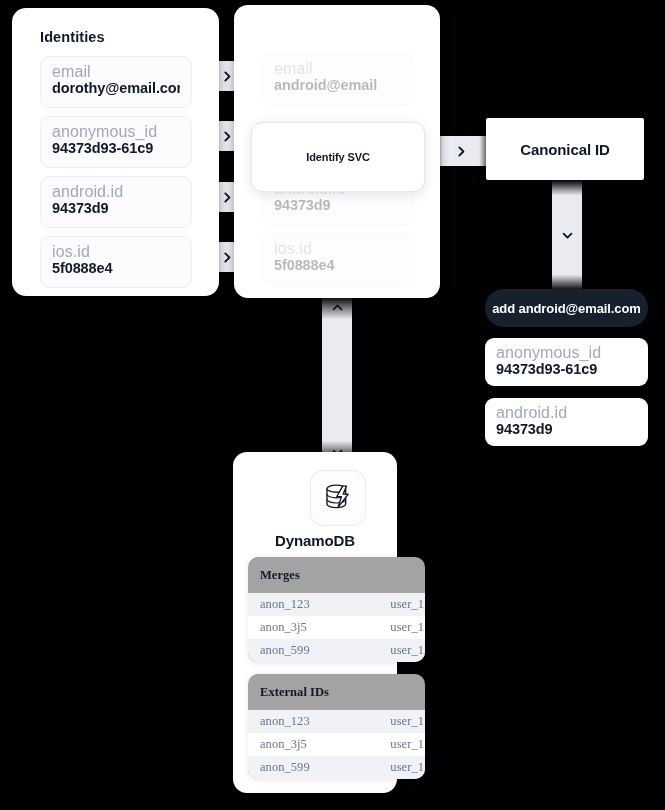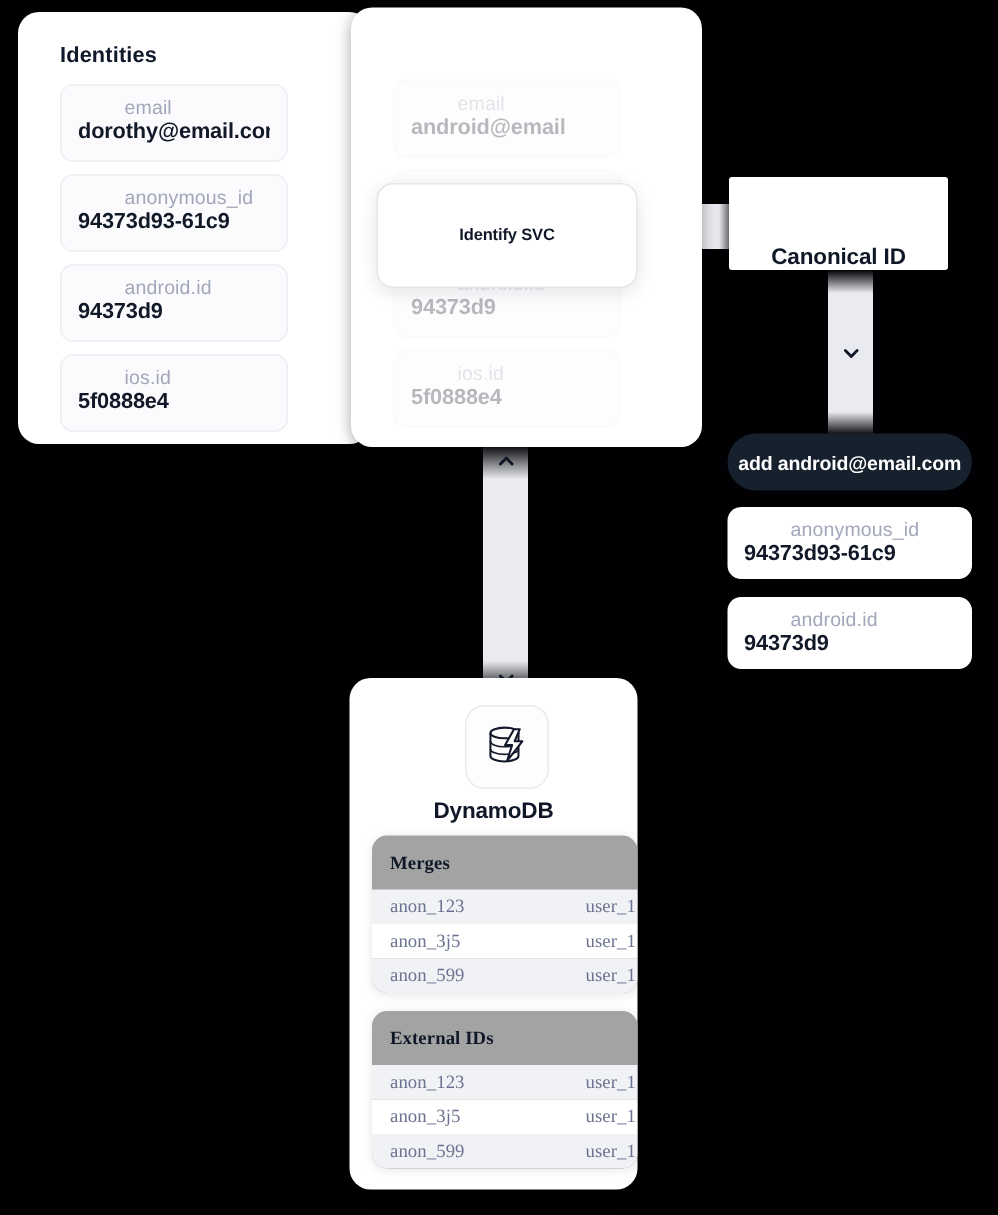--- a/index.html
+++ b/index.html
@@ -21,44 +21,42 @@
     inset: 0;
     background: #010103;
   }
 
   
   .card {
     position: absolute;
     background: #ffffff;
     border-radius: 14px;
     box-shadow: 0 2px 10px rgba(0,0,0,0.35);
-    padding-left: 28px;
   }
 
   .card-title {
     font-size: 14.5px;
     font-weight: 700;
     color: #10182b;
     letter-spacing: 0.1px;
   }
 
   
   .field {
     background: #fbfbfd;
     border: 1px solid #eceef3;
     border-radius: 9px;
     padding: 7px 11px 9px 11px;
     box-sizing: border-box;
   }
   .field-label {
-    font-size: 13px;
+    font-size: 16px;
     color: #a2a7bb;
     line-height: 15px;
     letter-spacing: 0.1px;
-    margin-left: 31px;
   }
   .field-value {
     font-size: 14.5px;
     font-weight: 700;
     color: #111827;
     line-height: 19px;
     letter-spacing: -0.1px;
     white-space: nowrap;
     overflow: hidden;
   }
@@ -309,21 +307,21 @@
     <div class="field faded" style="left:28px; top:228px; width:152px; position:absolute;">
       <div class="field-label">ios.id</div>
       <div class="field-value">5f0888e4</div>
     </div>
 
     <div class="svc-box" style="left:17px; top:117px; width:172px; height:68px;">
       <span class="svc-label">Identify SVC</span>
     </div>
   </div>
 
-  <div class="canonical" style="left:486px; top:118px; width:146px; height:62px;align-items:flex-end;">
+  <div class="canonical" style="left:486px; top:118px; width:158px; height:62px;">
     <span>Canonical ID</span>
   </div>
 
   <div class="pill" style="left:485px; top:289px; width:163px; height:38px;">
     <span>add android@email.com</span>
   </div>
 
   <div class="float-field field" style="left:485px; top:338px; width:163px; height:48px;">
     <div class="field-label">anonymous_id</div>
     <div class="field-value">94373d93-61c9</div>

